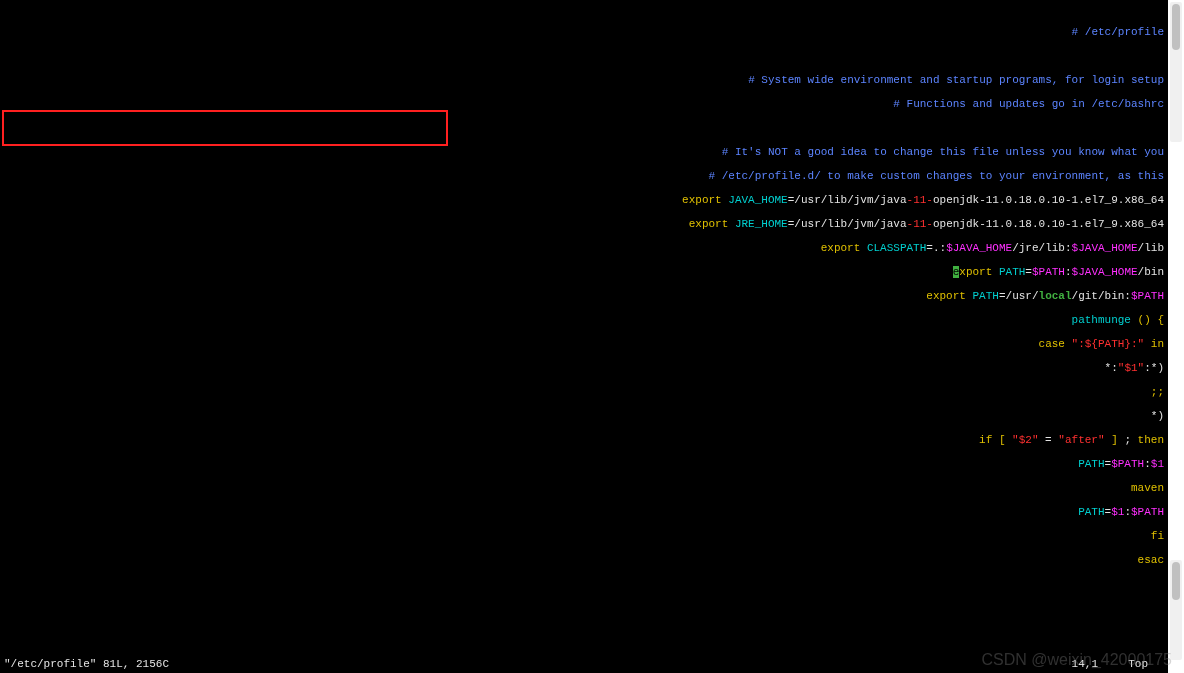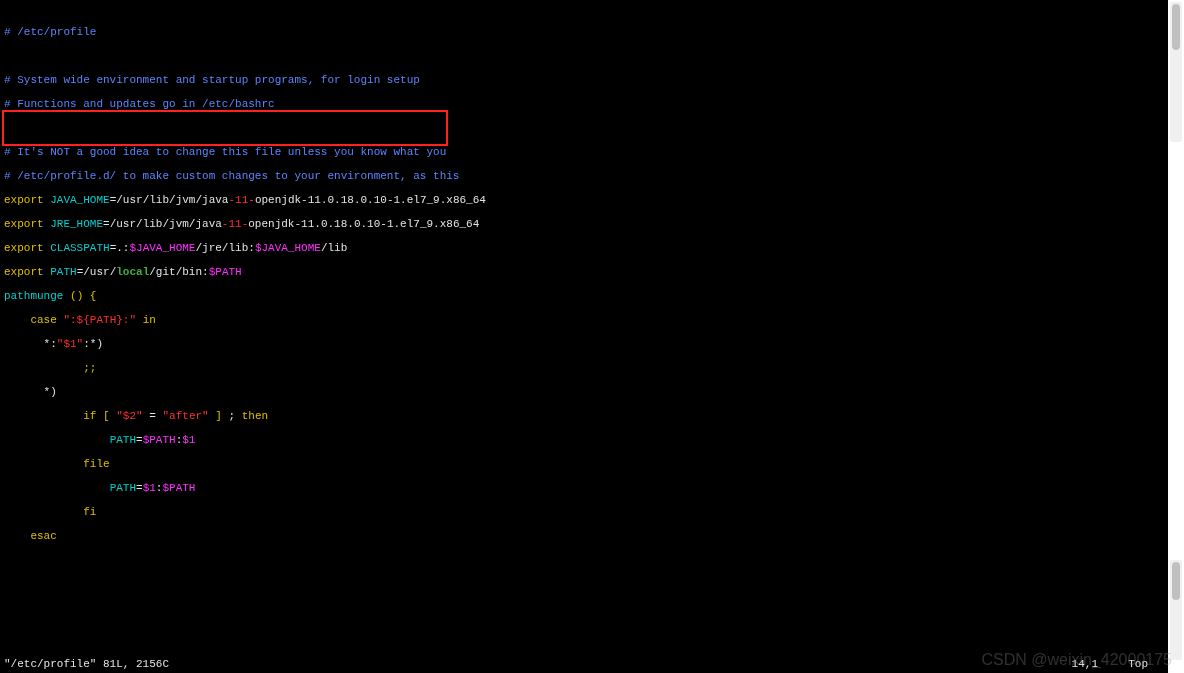--- a/index.html
+++ b/index.html
@@ -17,21 +17,21 @@
     width: 1168px;
     height: 673px;
     background: #000;
     font-family: Consolas, "Courier New", monospace;
     font-size: 11px;
     line-height: 12px;
     white-space: pre;
     padding: 2px 4px;
     box-sizing: border-box;
   }
-  .line { display:block; }
+  .line { display:block;text-align:right; }
   .blue   { color:#5c84ff; }
   .cyan   { color:#00d0d0; }
   .white  { color:#e4e4e4; }
   .yellow { color:#e0c000; }
   .green  { color:#40b040;font-weight:bold; }
   .magenta{ color:#ff30ff; }
   .red    { color:#ff3030; }
 
   .redbox {
     position: absolute;
@@ -101,29 +101,30 @@
 <span class="line blue"># /etc/profile</span>
 <span class="line"> </span>
 <span class="line blue"># System wide environment and startup programs, for login setup</span>
 <span class="line blue"># Functions and updates go in /etc/bashrc</span>
 <span class="line"> </span>
 <span class="line blue"># It's NOT a good idea to change this file unless you know what you</span>
 <span class="line blue"># /etc/profile.d/ to make custom changes to your environment, as this</span>
 <span class="line"><span class="yellow">export</span> <span class="cyan">JAVA_HOME</span><span class="white">=</span><span class="white">/usr/lib/jvm/java</span><span class="red">-11-</span><span class="white">openjdk-11.0.18.0.10-1.el7_9.x86_64</span></span>
 <span class="line"><span class="yellow">export</span> <span class="cyan">JRE_HOME</span><span class="white">=</span><span class="white">/usr/lib/jvm/java</span><span class="red">-11-</span><span class="white">openjdk-11.0.18.0.10-1.el7_9.x86_64</span></span>
 <span class="line"><span class="yellow">export</span> <span class="cyan">CLASSPATH</span><span class="white">=</span><span class="white">.:</span><span class="magenta">$JAVA_HOME</span><span class="white">/jre/lib:</span><span class="magenta">$JAVA_HOME</span><span class="white">/lib</span></span>
+<span class="line"><span class="cursor-green">e</span><span class="yellow">xport</span> <span class="cyan">PATH</span><span class="white">=</span><span class="magenta">$PATH</span><span class="white">:</span><span class="magenta">$JAVA_HOME</span><span class="white">/bin</span></span>
 <span class="line"><span class="yellow">export</span> <span class="cyan">PATH</span><span class="white">=</span><span class="white">/usr/</span><span class="green">local</span><span class="white">/git/bin:</span><span class="magenta">$PATH</span></span>
 <span class="line"><span class="cyan">pathmunge</span> <span class="yellow">()</span> <span class="yellow">{</span></span>
 <span class="line">    <span class="yellow">case</span> <span class="red">":${PATH}:"</span> <span class="yellow">in</span></span>
 <span class="line">      <span class="white">*:</span><span class="red">"$1"</span><span class="white">:*)</span></span>
 <span class="line">            <span class="yellow">;;</span></span>
 <span class="line">      <span class="white">*)</span></span>
 <span class="line">            <span class="yellow">if</span> <span class="yellow">[</span> <span class="red">"$2"</span> <span class="white">=</span> <span class="red">"after"</span> <span class="yellow">]</span> <span class="white">;</span> <span class="yellow">then</span></span>
 <span class="line">                <span class="cyan">PATH</span><span class="white">=</span><span class="magenta">$PATH</span><span class="white">:</span><span class="magenta">$1</span></span>
-<span class="line">            <span class="yellow">file</span></span>
+<span class="line">            <span class="yellow">maven</span></span>
 <span class="line">                <span class="cyan">PATH</span><span class="white">=</span><span class="magenta">$1</span><span class="white">:</span><span class="magenta">$PATH</span></span>
 <span class="line">            <span class="yellow">fi</span></span>
 <span class="line">    <span class="yellow">esac</span></span>
 
 
 
 
 
 
 

